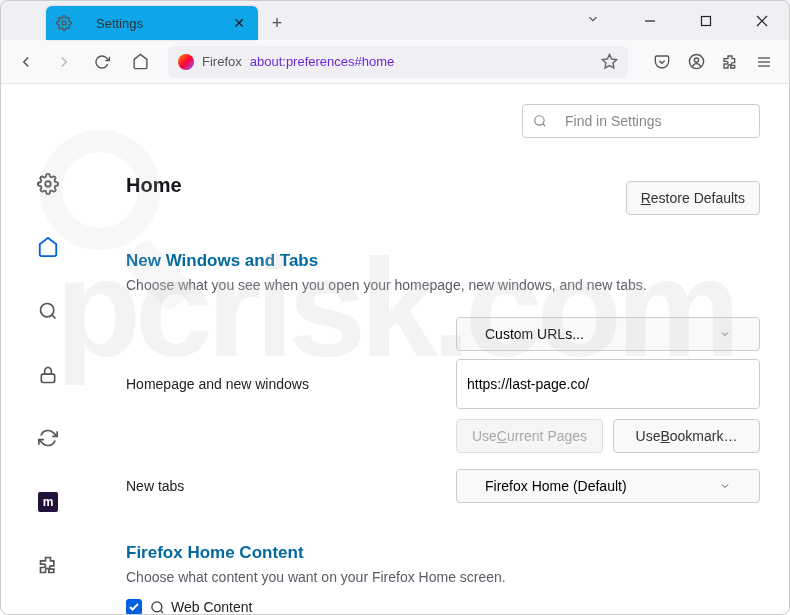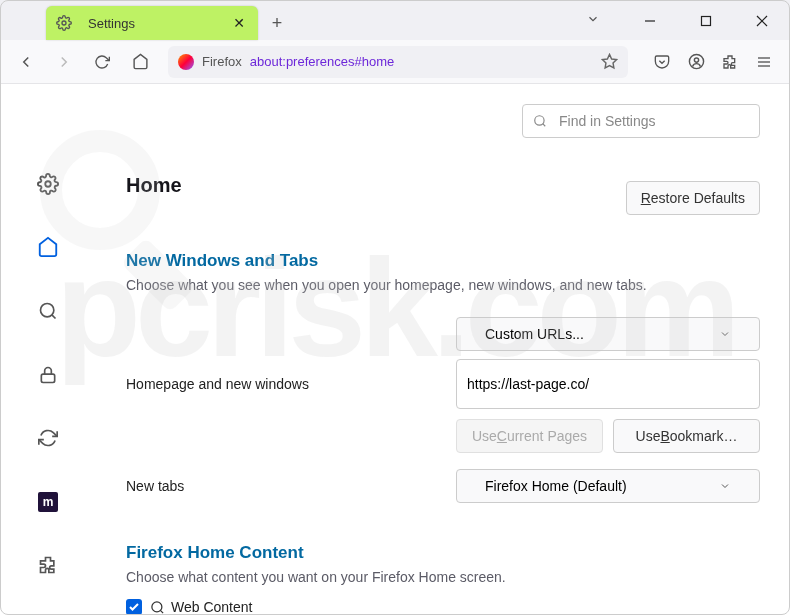--- a/index.html
+++ b/index.html
@@ -1,20 +1,20 @@
 <!DOCTYPE html>
 <html><head>
   <meta charset="utf-8">
   <style>
     * { margin: 0; padding: 0; box-sizing: border-box; font-family: -apple-system, "Segoe UI", Arial, sans-serif; }
     body { width: 790px; height: 615px; background: #f0f0f0; overflow: hidden; position: relative; }
     
     
     .tab-bar { height: 40px; background: #f0f0f4; display: flex; align-items: flex-end; padding-left: 46px; }
-    .tab { background: #bef264; height: 34px; min-width: 212px; border-radius: 6px 6px 0 0; display: flex; align-items: center; padding: 0 10px; gap: 16px; box-shadow: 0 0 2px rgba(0,0,0,0.2); }
+    .tab { background: #0ea5e9; height: 34px; min-width: 212px; border-radius: 6px 6px 0 0; display: flex; align-items: center; padding: 0 10px; gap: 24px; box-shadow: 0 0 2px rgba(0,0,0,0.2); }
     .tab-close { margin-left: auto; font-size: 14px; color: #222; width: 18px; text-align: center; }
     .tab-title { font-size: 13px; color: #333; }
     .new-tab { width: 30px; height: 30px; display: flex; align-items: center; justify-content: center; margin-left: 4px; margin-bottom: 2px; border-radius: 4px; font-size: 18px; color: #555; }
     
     
     .window-controls { position: absolute; right: 8px; top: 6px; display: flex; align-items: center; gap: 16px; }
     .wc { width: 40px; height: 30px; display: flex; align-items: center; justify-content: center; color: #222; }
     .wc svg { width: 12px; height: 12px; }
     .chevron-top { position: absolute; right: 190px; top: 12px; color: #555; }
     
@@ -32,21 +32,21 @@
     
     .content { display: flex; height: calc(615px - 84px); background: #fff; }
     .sidebar { width: 96px; padding: 80px 0 0 0; display: flex; flex-direction: column; align-items: center; gap: 24px; }
     .sb-item { width: 40px; height: 40px; display: flex; align-items: center; justify-content: center; border-radius: 6px; color: #555; }
     .sb-item.active { color: #0060df; }
     .sb-bottom { margin-top: auto; margin-bottom: 30px; }
     .mozilla-icon { width: 20px; height: 20px; background: #20123a; color: #fff; display: flex; align-items: center; justify-content: center; font-weight: bold; font-size: 12px; border-radius: 2px; }
     
     .main { flex: 1; padding: 20px 30px; overflow-y: hidden; }
     .search-row { display: flex; justify-content: flex-end; margin-bottom: 36px; }
-    .settings-search { width: 238px; height: 34px; border: 1px solid #ccc; border-radius: 4px; display: flex; align-items: center; padding: 0 10px; gap: 12px; color: #888; font-size: 14px; }
+    .settings-search { width: 238px; height: 34px; border: 1px solid #ccc; border-radius: 4px; display: flex; align-items: center; padding: 0 10px; gap: 18px; color: #888; font-size: 14px; }
     
     h1 { font-size: 20px; font-weight: 700; color: #15141a; margin-bottom: 24px; }
     .header-row { display: flex; align-items: center; justify-content: space-between; margin-bottom: 30px; }
     .btn { height: 34px; padding: 0 14px; border: 1px solid #ccc; background: #f9f9fa; border-radius: 4px; font-size: 14px; color: #333; display: inline-flex; align-items: center; cursor: pointer; }
     .btn.disabled { color: #aaa; background: #f5f5f5; border-color: #e0e0e0; }
     .btn-underline { text-decoration: underline; text-decoration-thickness: 1px; }
     
     h2 { font-size: 17px; font-weight: 700; color: #0369a1; margin-bottom: 6px; }
     .desc { font-size: 14px; color: #5b5b66; margin-bottom: 24px; }
     

